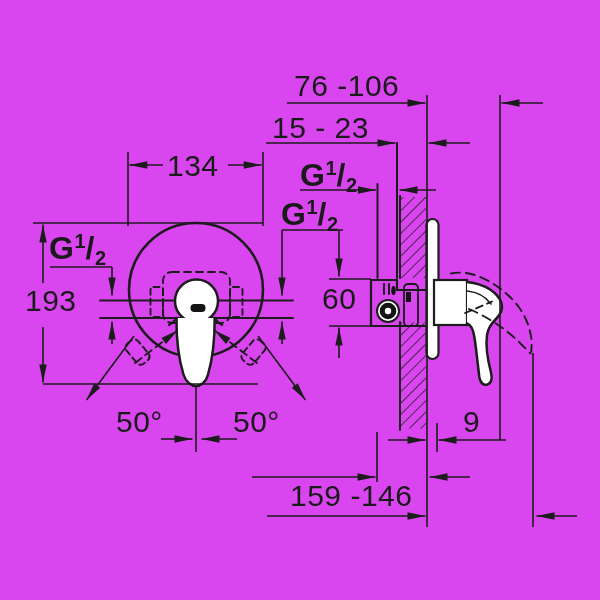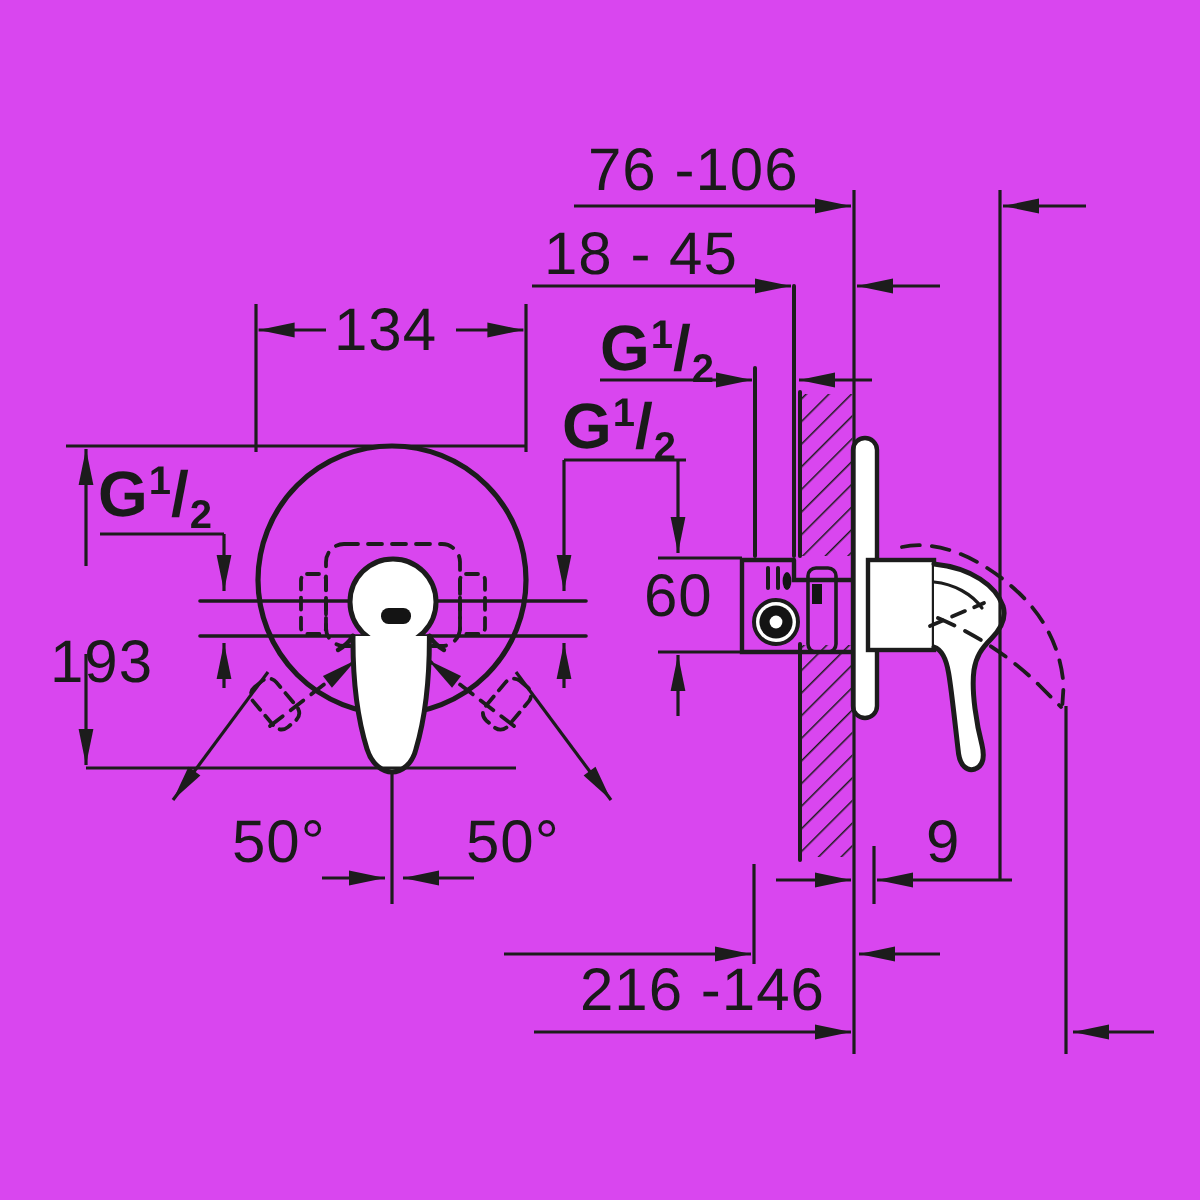--- a/index.html
+++ b/index.html
@@ -134,26 +134,26 @@
     <line x1="377" y1="432" x2="377" y2="482"></line>
     <line x1="252" y1="477" x2="375.5" y2="477" marker-end="url(#arr)"></line>
     <line x1="470" y1="477" x2="429.5" y2="477" marker-end="url(#arr)"></line>
 
     <line x1="267" y1="516" x2="425.5" y2="516" marker-end="url(#arr)"></line>
     <line x1="577" y1="516" x2="536.5" y2="516" marker-end="url(#arr)"></line>
   </g>
 </svg>
 
   <div class="lbl dim" style="left:294px;top:71px;">76 -106</div>
-  <div class="lbl dim" style="left:272px;top:113px;">18 - 45</div>
+  <div class="lbl dim" style="left:272px;top:113px;">15 - 23</div>
   <div class="lbl dim" style="left:167px;top:151px;">134</div>
-  <div class="lbl dim" style="left:25px;top:286px;margin-top:31px;">193</div>
+  <div class="lbl dim" style="left:25px;top:286px;">193</div>
   <div class="lbl dim" style="left:322px;top:284px;">60</div>
   <div class="lbl dim" style="left:116px;top:407px;">50°</div>
   <div class="lbl dim" style="left:233px;top:407px;">50°</div>
   <div class="lbl dim" style="left:463px;top:407px;">9</div>
-  <div class="lbl dim" style="left:290px;top:481px;">216 -146</div>
+  <div class="lbl dim" style="left:290px;top:481px;">159 -146</div>
 
   <div class="lbl gl" style="left:300px;top:158px;"><span>G</span><sup>1</sup><span>/</span><sub>2</sub></div>
   <div class="lbl gl" style="left:281px;top:197px;"><span>G</span><sup>1</sup><span>/</span><sub>2</sub></div>
   <div class="lbl gl" style="left:49px;top:231px;"><span>G</span><sup>1</sup><span>/</span><sub>2</sub></div>
 
 </div>
 
 </body></html>

